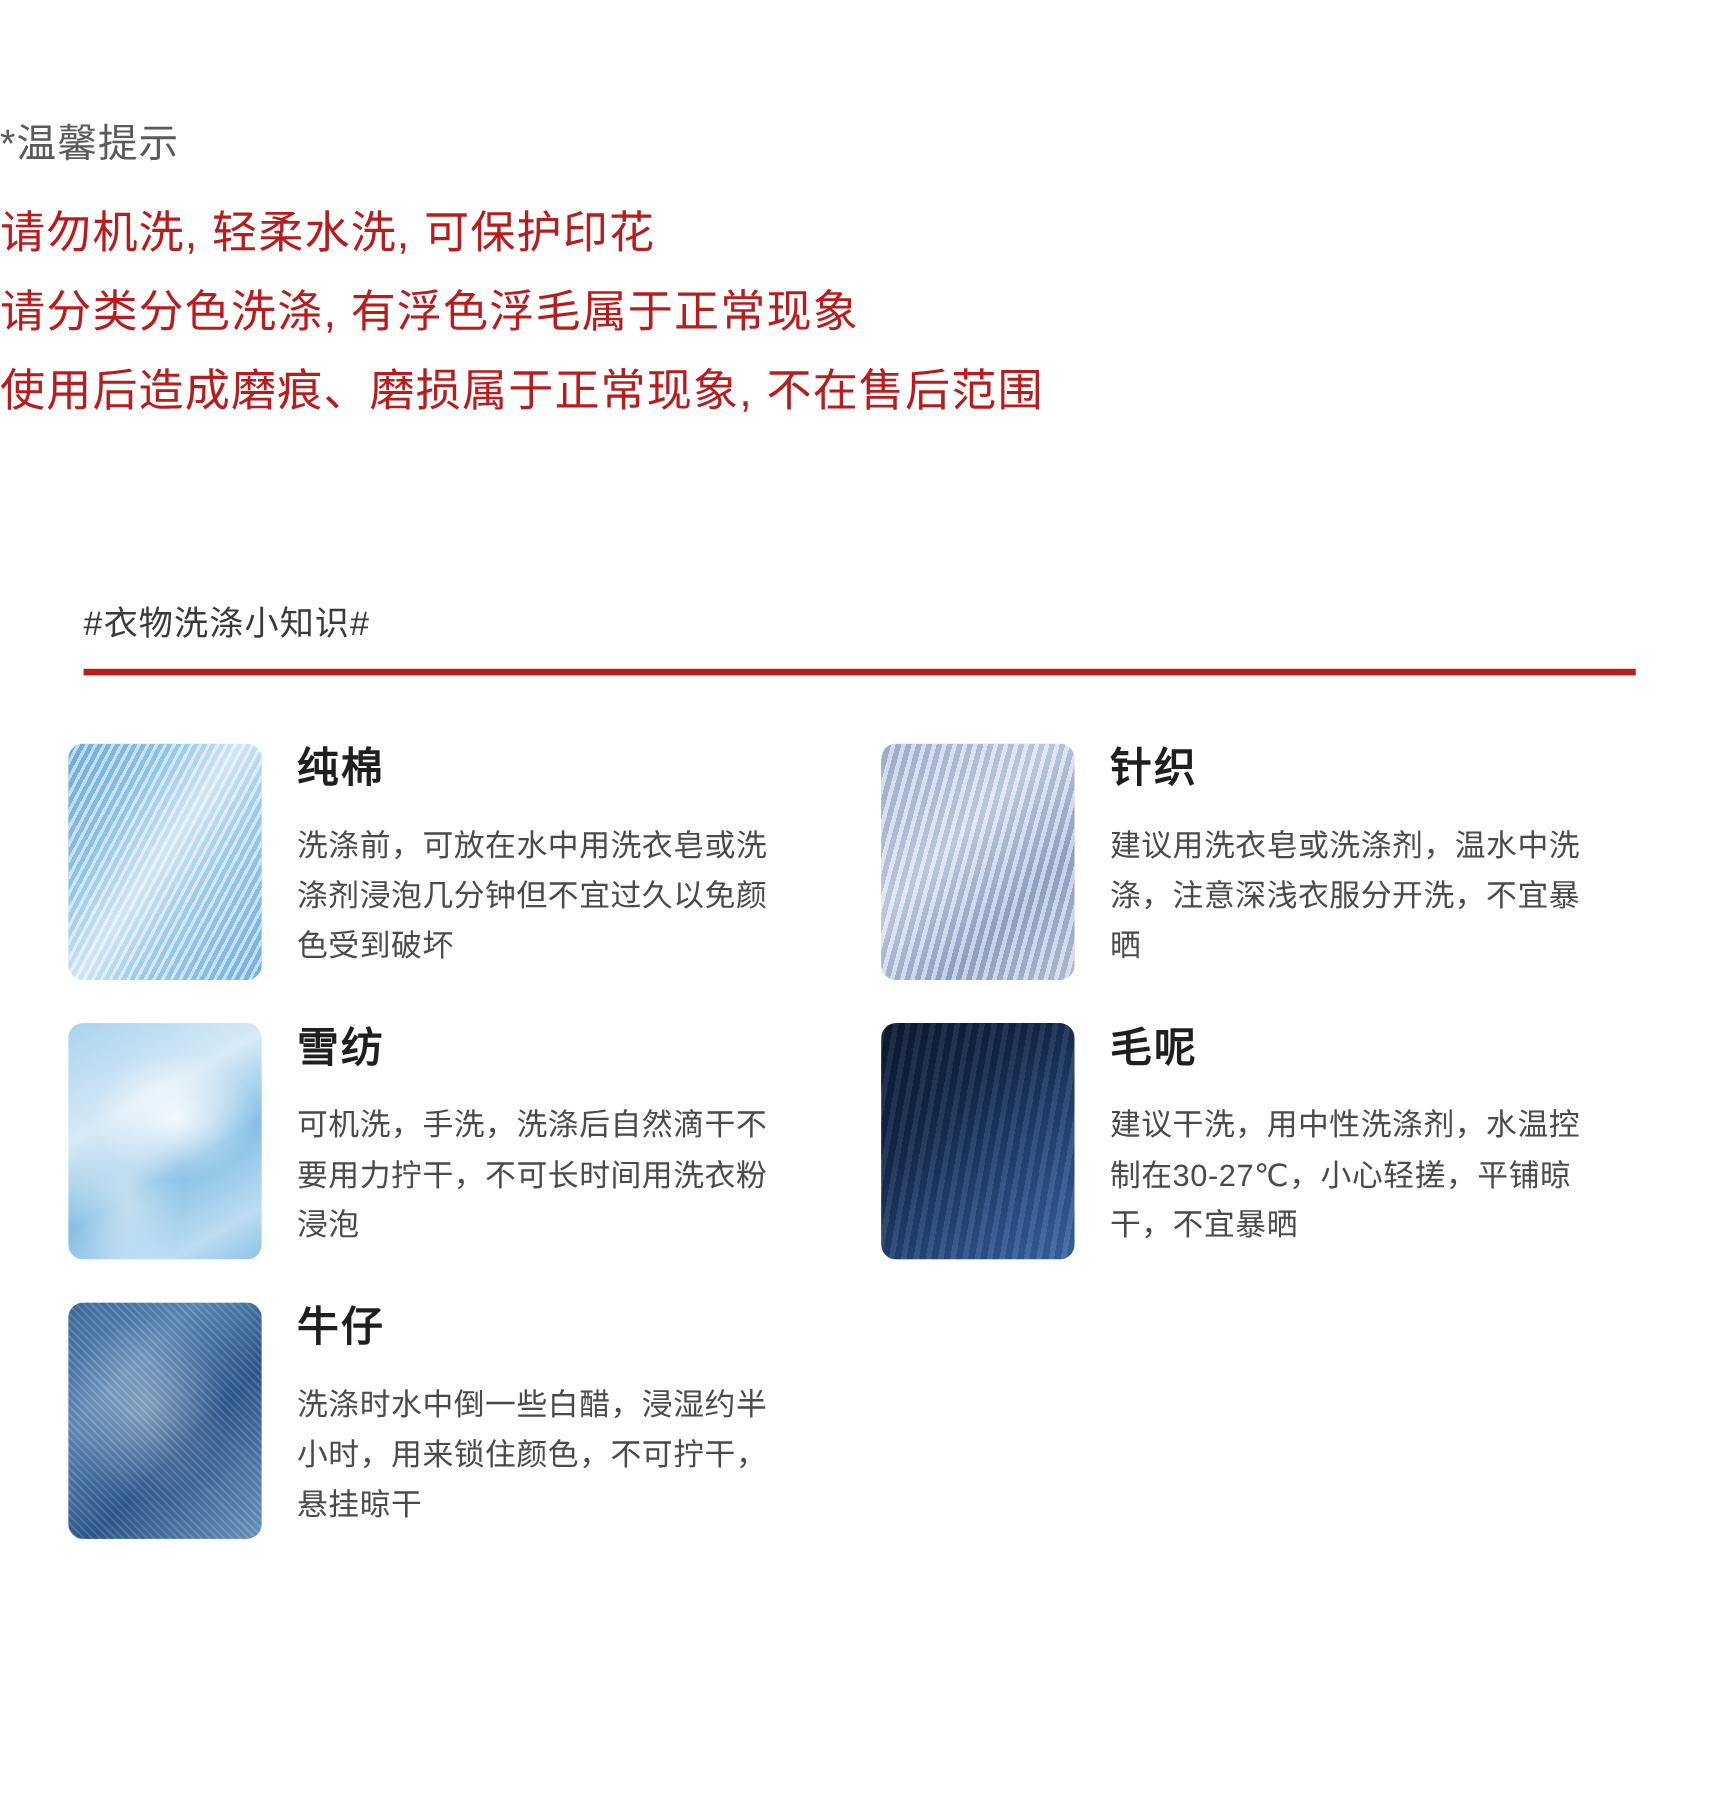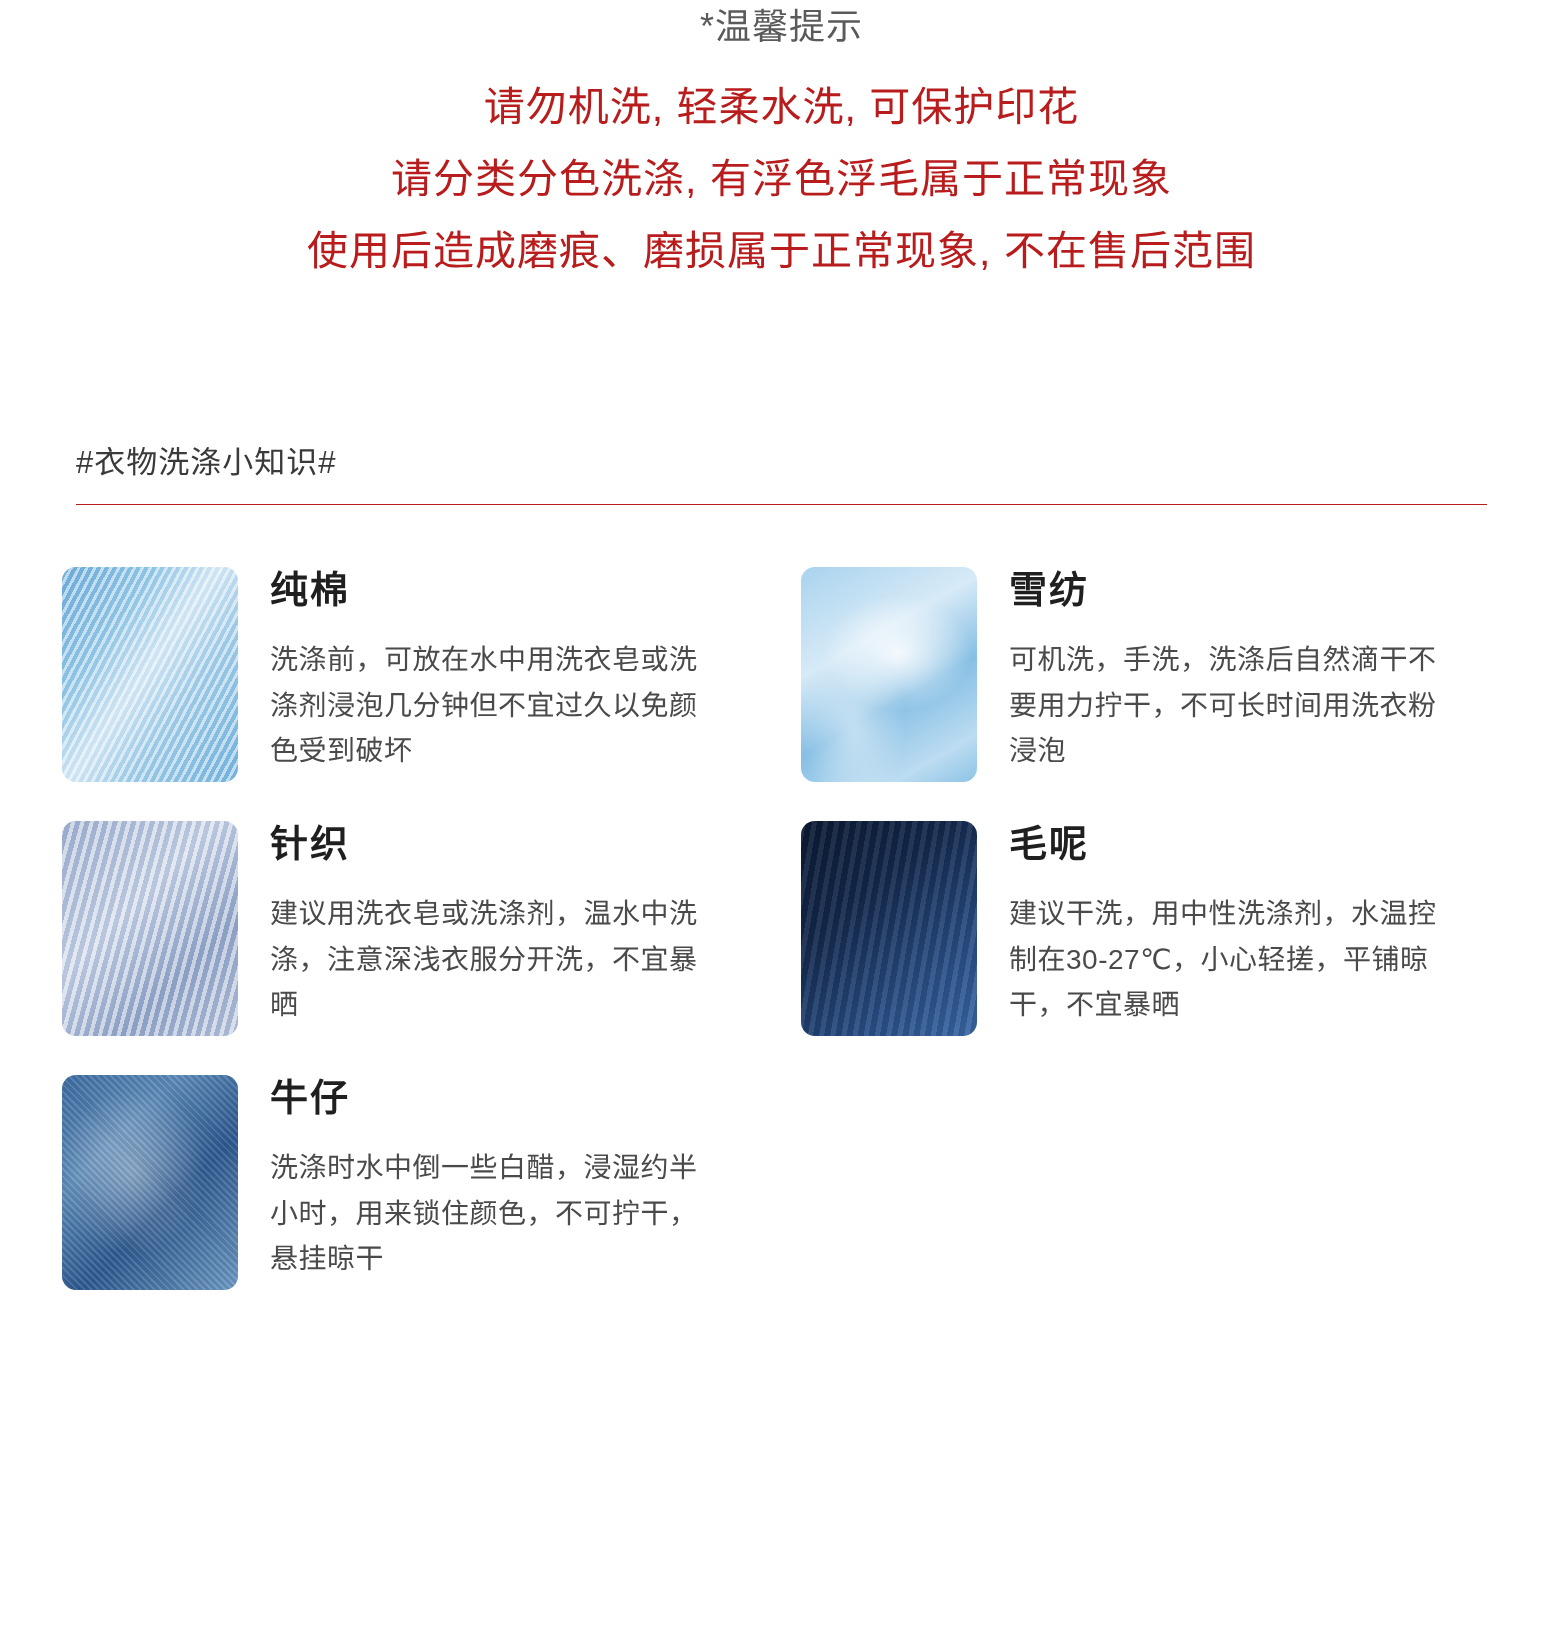--- a/index.html
+++ b/index.html
@@ -17,21 +17,21 @@
   }
   .page {
     position: relative;
     width: 1563px;
     min-height: 1636px;
     box-sizing: border-box;
   }
 
   
   .tips {
-    text-align: center;
+    padding-top: 104px;
   }
   .tips-title {
     font-size: 36px;
     line-height: 1.5;
     color: #5a5a5a;
     letter-spacing: 1px;
     margin-bottom: 18px;
   }
   .tips-line {
     font-size: 41px;
@@ -43,21 +43,21 @@
   
   .section {
     margin-top: 150px;
     padding: 0 76px;
   }
   .section-head {
     font-size: 31px;
     color: #3a3a3a;
     letter-spacing: 1px;
     padding-bottom: 22px;
-    border-bottom: 1px solid #b91c1c;
+    border-bottom: 6px solid #b91c1c;
   }
 
   
   .grid {
     margin-top: 62px;
     padding: 0 62px 70px 62px;
     display: grid;
     grid-template-columns: 1fr 1fr;
     column-gap: 40px;
     row-gap: 70px;
@@ -156,38 +156,38 @@
         <div class="tex tex-cotton"></div>
       </div>
       <div class="card-body">
         <div class="card-title">纯棉</div>
         <div class="card-text">洗涤前，可放在水中用洗衣皂或洗涤剂浸泡几分钟但不宜过久以免颜色受到破坏</div>
       </div>
     </div>
 
     <div class="card">
       <div class="thumb">
+        <div class="tex tex-knit"></div>
+      </div>
+      <div class="card-body">
+        <div class="card-title">针织</div>
+        <div class="card-text">建议用洗衣皂或洗涤剂，温水中洗涤，注意深浅衣服分开洗，不宜暴晒</div>
+      </div>
+    </div>
+
+    <div class="card">
+      <div class="thumb">
         <div class="tex tex-chiffon"></div>
       </div>
       <div class="card-body">
         <div class="card-title">雪纺</div>
         <div class="card-text">可机洗，手洗，洗涤后自然滴干不要用力拧干，不可长时间用洗衣粉浸泡</div>
       </div>
     </div>
 
-    <div class="card">
-      <div class="thumb">
-        <div class="tex tex-knit"></div>
-      </div>
-      <div class="card-body">
-        <div class="card-title">针织</div>
-        <div class="card-text">建议用洗衣皂或洗涤剂，温水中洗涤，注意深浅衣服分开洗，不宜暴晒</div>
-      </div>
-    </div>
-
 
     <div class="card">
       <div class="thumb">
         <div class="tex tex-wool"></div>
       </div>
       <div class="card-body">
         <div class="card-title">毛呢</div>
         <div class="card-text">建议干洗，用中性洗涤剂，水温控制在30-27℃，小心轻搓，平铺晾干，不宜暴晒</div>
       </div>
     </div>

